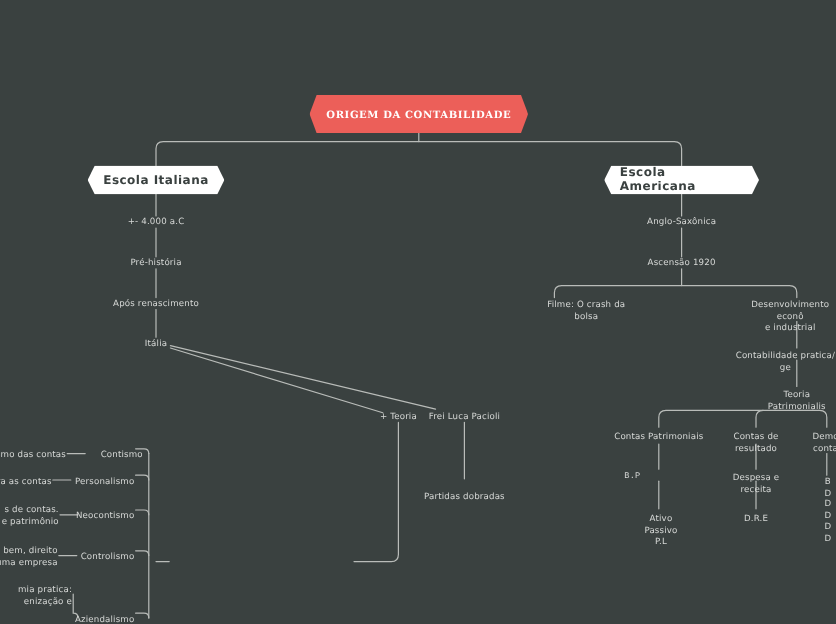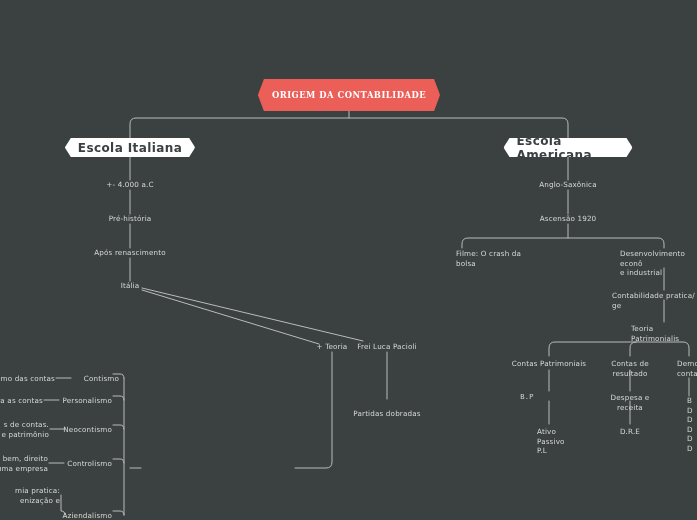--- a/index.html
+++ b/index.html
@@ -24,21 +24,21 @@
   }
   .node {
     position: absolute;
     color: #d6d8d6;
     font-size: 7.2px;
     line-height: 9.6px;
     letter-spacing: 0.15px;
     white-space: pre-line;
   }
   .node.center { text-align: center; transform: translateX(-50%); }
-  .node.left   { text-align: left; }
+  .node.left   { text-align: center; }
   .node.right  { text-align: right; transform: translateX(-100%); }
 
   
   .hexnode {
     position: absolute;
     transform: translateX(-50%);
     display: flex;
     align-items: center;
     justify-content: center;
     font-weight: bold;
@@ -50,22 +50,22 @@
     color: #ffffff;
     font-size: 8.4px;
     font-family: "DejaVu Serif", "Liberation Serif", serif;
     letter-spacing: 0.5px;
     height: 32px;
     padding: 0 14px;
   }
   .hexnode.branch {
     background: #ffffff;
     color: #3a4140;
-    font-size: 12px;
-    height: 19px;
+    font-size: 10px;
+    height: 24px;
     padding: 0 13px;
   }
 </style>
 </head>
 <body>
 
 <div id="canvas">
 
   <svg class="edges" viewBox="0 0 697 520" xmlns="http://www.w3.org/2000/svg">
     <g fill="none" stroke="#b9bcb9" stroke-width="1" stroke-linecap="round">

